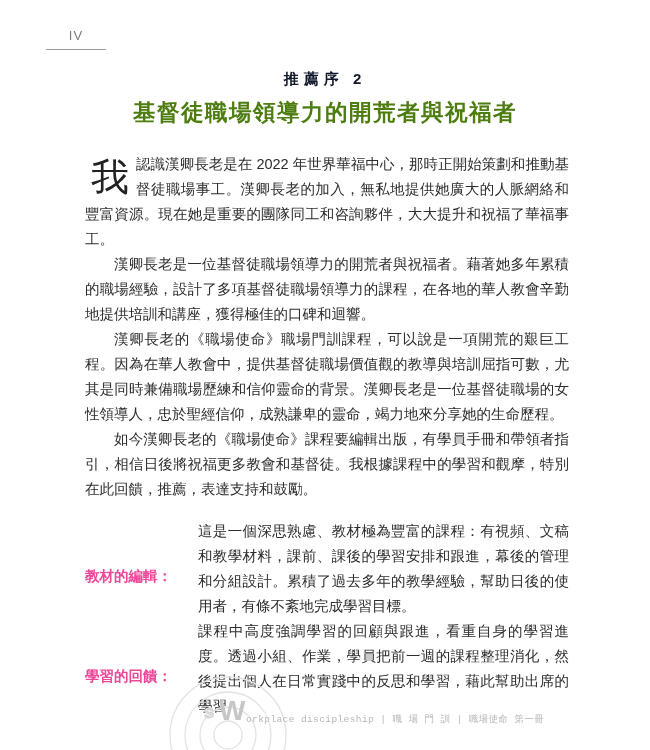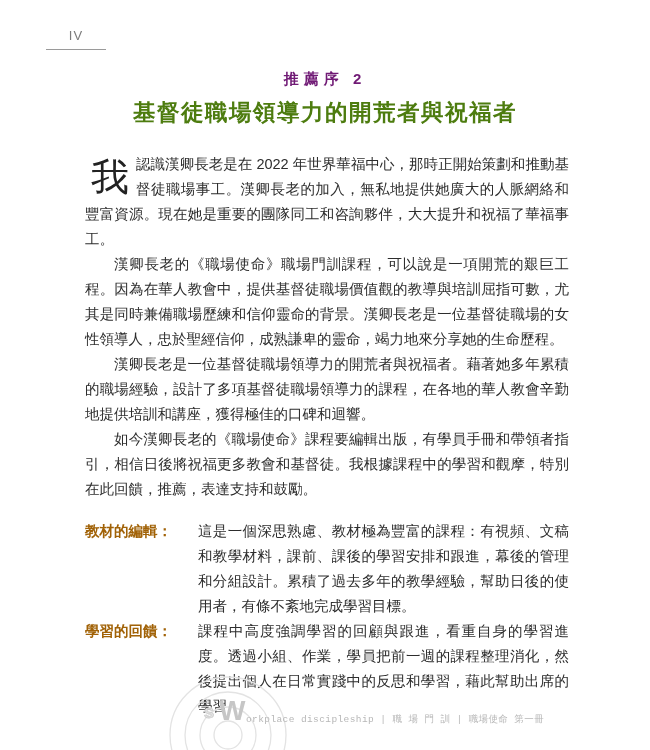--- a/index.html
+++ b/index.html
@@ -18,21 +18,21 @@
     position:absolute; top:28px; left:46px; width:60px;
     text-align:center; padding-bottom:6px;
     border-bottom:1px solid #9a9a9a;
     font-size:13px; letter-spacing:1px; color:#7c7c7c;
   }
 
   
   .kicker {
     position:absolute; top:70px; left:0; width:100%;
     text-align:center; font-size:15px; font-weight:700;
-    letter-spacing:5px; color:#701a75;
+    letter-spacing:5px; color:#0f172a;
   }
   .title {
     position:absolute; top:97px; left:0; width:100%;
     text-align:center; font-size:22.5px; font-weight:700;
     letter-spacing:1.5px; color:#4d7c0f;
   }
 
   
   .body {
     position:absolute; top:152px; left:85px; width:484px;
@@ -42,21 +42,21 @@
   .body p { margin:0; }
   .body p.indent { text-indent:2em; }
   .dropcap {
     float:left; font-size:38px; line-height:44px;
     font-weight:500; padding:3px 7px 0 6px; color:#222;
   }
 
   
   .sections { margin-top:17px; }
   .section { display:flex; align-items:flex-start; }
-  .section .term { font-weight:700; white-space:nowrap; margin-right:9px; color:#a16207; }
+  .section .term { font-weight:700; white-space:nowrap; margin-right:9px; color:#ec4899;margin-top:45px; }
   .section .desc { flex:1; text-align:justify;margin-left:17px; }
 
   
   .wm-circles { position:absolute; left:152px; top:655px; }
   .wm-logo { position:absolute; left:0; top:0; width:650px; height:750px; pointer-events:none; }
   .logo-s  { position:absolute; left:204px; top:704px; font-size:15px; font-weight:700;
              color:#e4e4e4; -webkit-text-stroke:0.8px #cccccc; letter-spacing:1px; }
   .logo-w  { position:absolute; left:219px; top:697px; font-size:28px; font-weight:700;
              color:#c6c6c6; line-height:1; }
   .logo-im { position:absolute; left:248px; top:736px; font-size:15px; font-weight:400;
@@ -71,22 +71,22 @@
 
   <div class="folio">IV</div>
 
   <div class="kicker">推薦序 2</div>
 
   <h1 class="title">基督徒職場領導力的開荒者與祝福者</h1>
 
   <div class="body">
     <p><span class="dropcap">我</span><span>認識漢卿長老是在 2022 年世界華福中心，那時正開始策劃和推動基督徒職場事工。漢卿長老的加入，無私地提供她廣大的人脈網絡和豐富資源。現在她是重要的團隊同工和咨詢夥伴，大大提升和祝福了華福事工。</span></p>
 
+    <p class="indent">漢卿長老是一位基督徒職場領導力的開荒者與祝福者。藉著她多年累積的職場經驗，設計了多項基督徒職場領導力的課程，在各地的華人教會辛勤地提供培訓和講座，獲得極佳的口碑和迴響。</p>
     <p class="indent">漢卿長老的《職場使命》職場門訓課程，可以說是一項開荒的艱巨工程。因為在華人教會中，提供基督徒職場價值觀的教導與培訓屈指可數，尤其是同時兼備職場歷練和信仰靈命的背景。漢卿長老是一位基督徒職場的女性領導人，忠於聖經信仰，成熟謙卑的靈命，竭力地來分享她的生命歷程。</p>
-    <p class="indent">漢卿長老是一位基督徒職場領導力的開荒者與祝福者。藉著她多年累積的職場經驗，設計了多項基督徒職場領導力的課程，在各地的華人教會辛勤地提供培訓和講座，獲得極佳的口碑和迴響。</p>
     <p class="indent">如今漢卿長老的《職場使命》課程要編輯出版，有學員手冊和帶領者指引，相信日後將祝福更多教會和基督徒。我根據課程中的學習和觀摩，特別在此回饋，推薦，表達支持和鼓勵。</p>
 
     <div class="sections">
       <div class="section">
         <span class="term">教材的編輯：</span>
         <span class="desc">這是一個深思熟慮、教材極為豐富的課程：有視頻、文稿和教學材料，課前、課後的學習安排和跟進，幕後的管理和分組設計。累積了過去多年的教學經驗，幫助日後的使用者，有條不紊地完成學習目標。</span>
       </div>
       <div class="section">
         <span class="term">學習的回饋：</span>
         <span class="desc">課程中高度強調學習的回顧與跟進，看重自身的學習進度。透過小組、作業，學員把前一週的課程整理消化，然後提出個人在日常實踐中的反思和學習，藉此幫助出席的學習</span>

